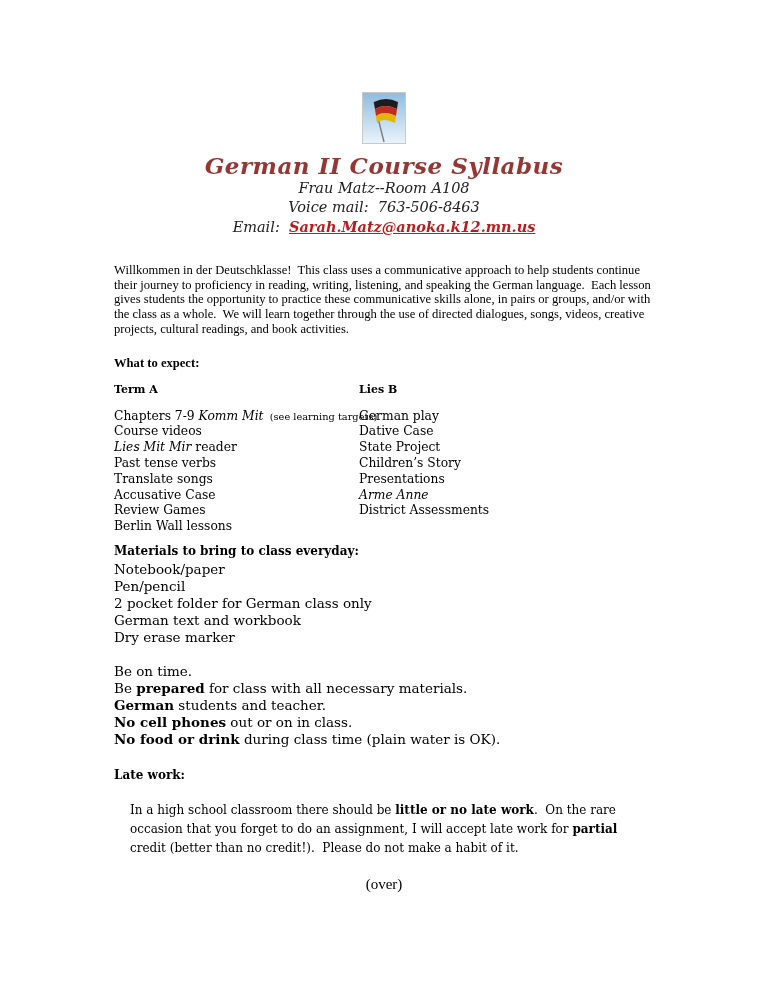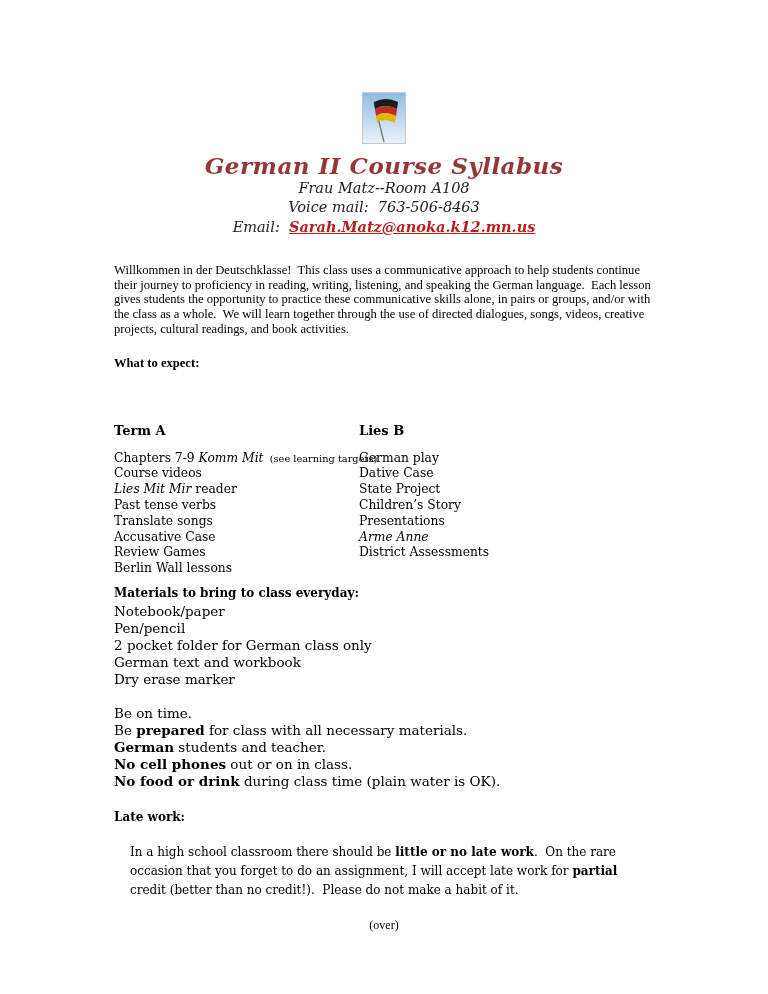--- a/index.html
+++ b/index.html
@@ -37,34 +37,34 @@
   .body-col {
     width: 540px; margin: 26px auto 0 auto;
     font-family: "Liberation Serif", serif;
     font-size: 12.6px;
   }
   .intro { margin: 0; line-height: 14.7px; white-space: pre-wrap; }
   .expect { margin: 19px 0 0 0; font-weight: bold; }
   .terms-row { display: flex; margin-top: 12px; font-family: "DejaVu Serif", serif; font-size: 12.3px; }
   .col-a { width: 245px; flex: none; }
   .col-b { flex: none; }
-  .term-head { font-weight: bold; font-size: 13px; margin-bottom: 13px; margin-top: 40px; }
+  .term-head { font-weight: bold; font-size: 11px; margin-bottom: 13px; }
   .tline { line-height: 15.8px; white-space: pre; }
   .it { font-style: italic; }
   .note { font-size: 9.8px; }
   .section { font-family: "DejaVu Serif", serif; }
   .section-materials { margin-top: 6px; }
   .section-rules { margin-top: 17px; }
   .section-late { margin-top: 17px; }
   .sec-head { font-weight: bold; font-size: 12px; line-height: 20px; }
   .sec-line { font-size: 13.5px; line-height: 17px; white-space: pre-wrap; }
   .late-p { margin: 16px; font-size: 12px; line-height: 19px; white-space: pre-wrap; }
   .over-note {
     text-align: center; margin-top: 18px;
-    font-family: "Liberation Serif", serif; font-size: 12px;
+    font-family: "Liberation Serif", serif; font-size: 15px;
   }
 </style>
 </head>
 <body>
 
 <div class="page">
 
   <div class="flag-box">
     <svg width="42" height="50" viewBox="0 0 42 50">
       <defs>

